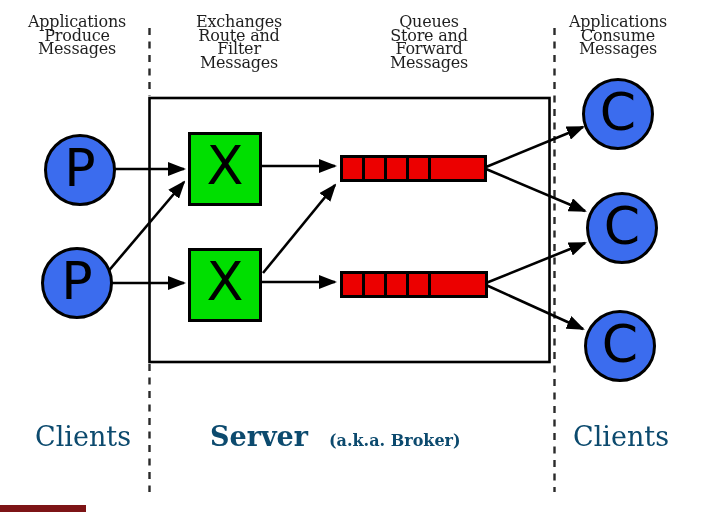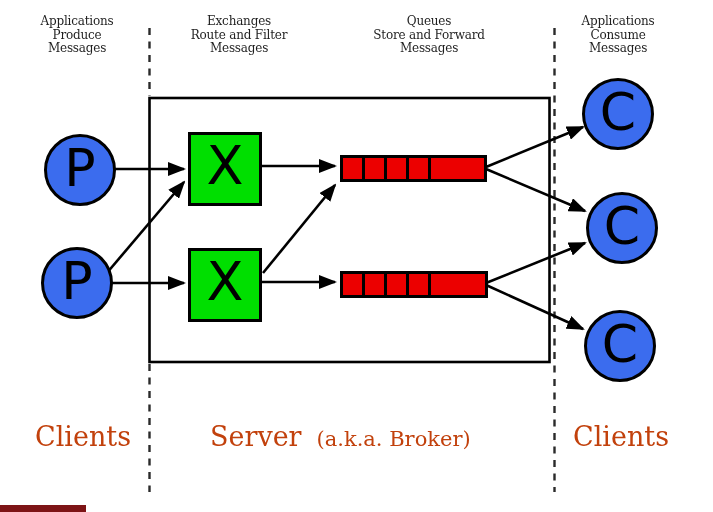--- a/index.html
+++ b/index.html
@@ -3,21 +3,21 @@
 <meta charset="utf-8">
 <style>
   html,body{margin:0;padding:0;background:#fff;}
   .canvas{
     position:relative;width:713px;height:512px;background:#fff;overflow:hidden;
     font-family:"DejaVu Serif", serif;color:#111;
   }
   svg.layer{position:absolute;left:0;top:0;width:713px;height:512px;}
   .toplabel{
     position:absolute;text-align:center;white-space:pre-line;
-    font-size:12px;line-height:13.5px;letter-spacing:-0.2px;color:#1f1f1f;
+    font-size:16px;line-height:13.5px;letter-spacing:-0.2px;color:#1f1f1f;
   }
   .node{
     position:absolute;display:flex;align-items:center;justify-content:center;
     box-sizing:border-box;border:3px solid #000;
     font-family:"DejaVu Sans", sans-serif;color:#000;
   }
   .circle{
     width:72px;height:72px;border-radius:50%;
     background:var(--node-blue,#3b6cee);font-size:52px;line-height:1;
   }
@@ -27,24 +27,24 @@
     font-size:54px;line-height:1;
   }
   .exchange span{transform:translateY(-3px);}
   .queue{
     position:absolute;box-sizing:border-box;border:3px solid #000;
     background:var(--queue-red,#ec0000);display:flex;width:147px;height:27px;
   }
   .qcell{box-sizing:border-box;width:22px;border-right:3px solid #000;}
   .qcell.last{flex:1;border-right:none;}
   .bottomlabel{
-    position:absolute;font-size:27px;color:#c2410c;white-space:nowrap;
+    position:absolute;font-size:27px;color:#0c4a6e;white-space:nowrap;
   }
-  .server-wrap{display:flex;align-items:baseline;gap:15px;}
-  .server-suffix{font-size:21px;}
+  .server-wrap{display:flex;align-items:baseline;gap:21px;font-weight:bold;}
+  .server-suffix{font-size:16px;}
   .redbar{
     position:absolute;left:0;top:505px;width:86px;height:7px;
     background:var(--bottom-bar,#7d1416);
   }
 </style>
 </head>
 <body>
 
 <div class="canvas">
 

